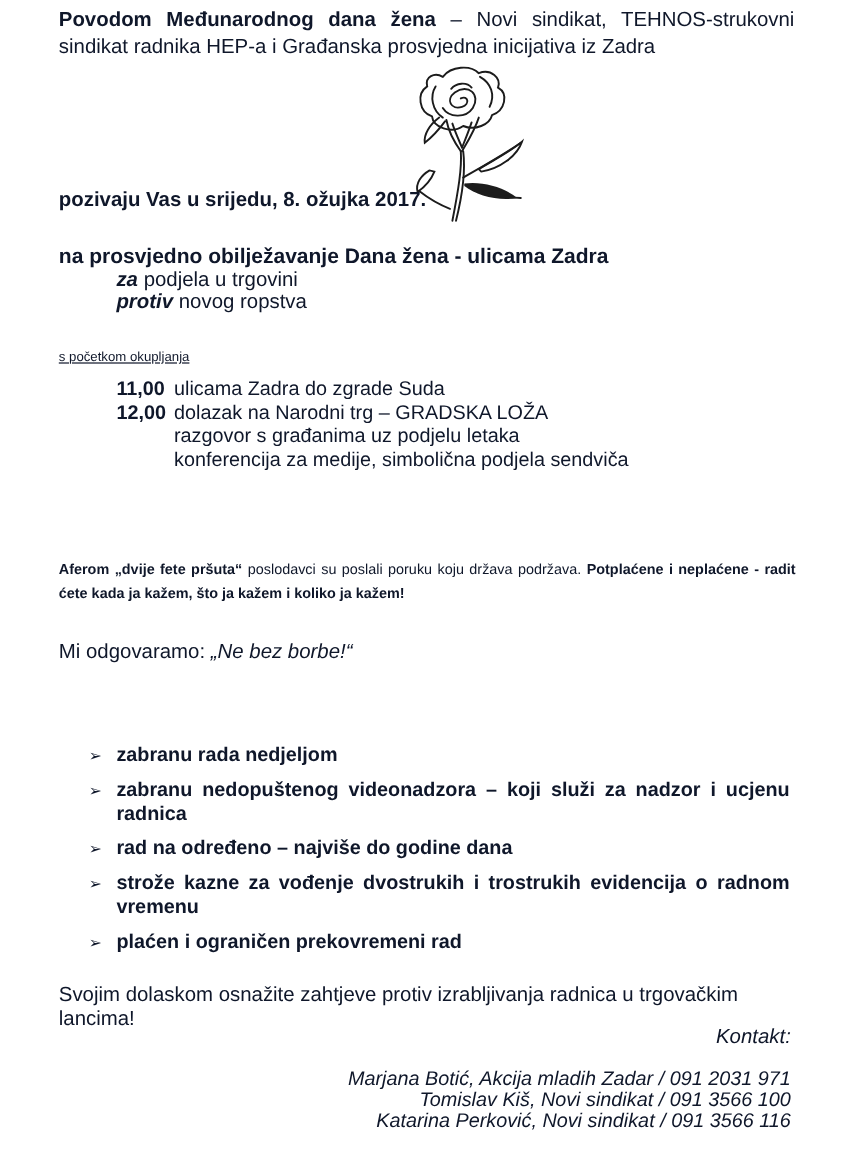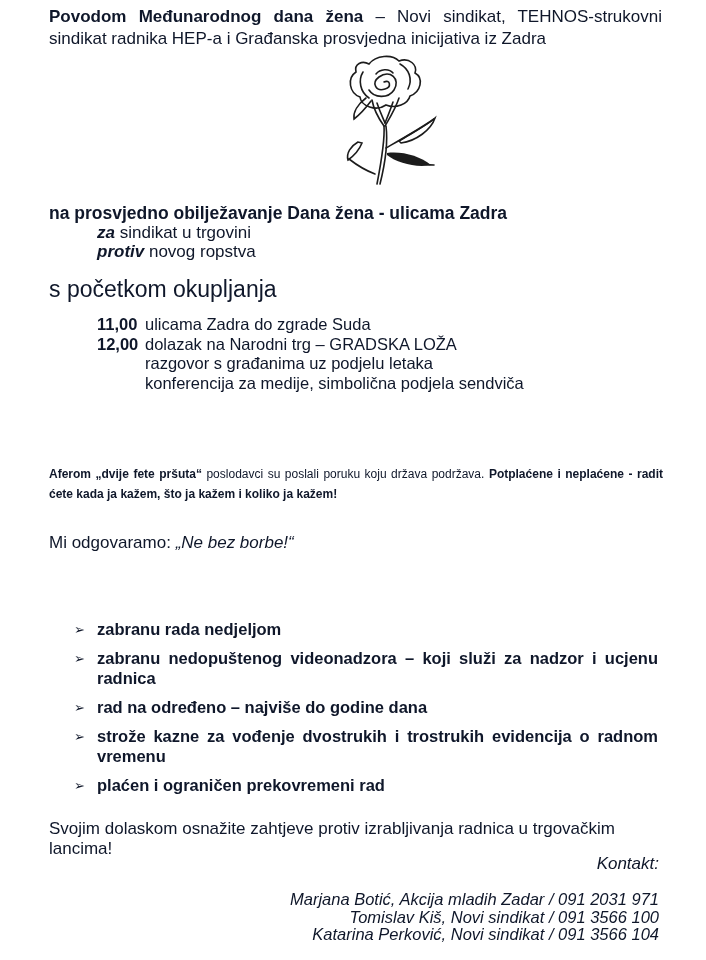--- a/index.html
+++ b/index.html
@@ -27,21 +27,21 @@
   .rose svg { width: 100%; height: 100%; }
 
   .invite1 { top: 157px; left: 49px; font-size: 17px; font-weight: bold; }
   .invite2 { top: 203px; left: 49px; font-size: 17.5px; font-weight: bold; }
 
   .slogan { left: 97px; font-size: 17px; line-height: 19px; }
   .slogan1 { top: 223px; }
   .slogan2 { top: 242px; }
   .slogan em { font-weight: bold; font-style: italic; }
 
-  .gather { top: 276px; left: 49px; font-size: 23px; }
+  .gather { top: 292px; left: 49px; font-size: 11px; text-decoration: underline; }
 
   .schedule { top: 315px; left: 97px; width: 566px; font-size: 16.5px; line-height: 19.5px; }
   .srow { display: flex; }
   .srow .time { flex: 0 0 48px; font-weight: bold; }
   .srow .desc { flex: 1; }
 
   .afera {
     top: 464px; left: 49px; width: 614px;
     font-size: 12px; line-height: 20px;
     text-align: justify;
@@ -102,23 +102,24 @@
       <path d="M50 96 C64 88 82 78 98 67"></path>
       <path d="M63 89 C76 81 90 74 99 66 C95 78 80 89 65 91 Z"></path>
       <path d="M51 101 C66 99 84 104 95 113 C80 116 61 111 51 103 Z" fill="#1c1c1c" stroke="none"></path>
       <path d="M52 102 C68 108 86 113 98 113"></path>
 
       <path d="M22 90 C15 94 10 101 12 108 C19 103 24 96 26 91 Z"></path>
       <path d="M13 107 C22 114 31 119 39 122"></path>
     </svg>
   </div>
 
+  <p class="abs invite1">pozivaju Vas u srijedu, 8. ožujka 2017.</p>
   <p class="abs invite2">na prosvjedno obilježavanje Dana žena - ulicama Zadra</p>
 
-  <p class="abs slogan slogan1"><em>za</em><span> sindikat u trgovini</span></p>
+  <p class="abs slogan slogan1"><em>za</em><span> podjela u trgovini</span></p>
   <p class="abs slogan slogan2"><em>protiv</em><span> novog ropstva</span></p>
 
   <p class="abs gather">s početkom okupljanja</p>
 
   <div class="abs schedule">
     <div class="srow">
       <span class="time">11,00</span>
       <span class="desc">ulicama Zadra do zgrade Suda</span>
     </div>
     <div class="srow">
@@ -148,16 +149,16 @@
     <li><span class="bullet">➢</span><span>plaćen i ograničen prekovremeni rad</span></li>
   </ul>
 
   <p class="abs closing">Svojim dolaskom osnažite zahtjeve protiv izrabljivanja radnica u trgovačkim lancima!</p>
 
   <p class="abs kontakt">Kontakt:</p>
 
   <div class="abs contacts">
     <div>Marjana Botić, Akcija mladih Zadar / 091 2031 971</div>
     <div>Tomislav Kiš, Novi sindikat / 091 3566 100</div>
-    <div>Katarina Perković, Novi sindikat / 091 3566 104</div>
+    <div>Katarina Perković, Novi sindikat / 091 3566 116</div>
   </div>
 
 </div>
 
 </body></html>

